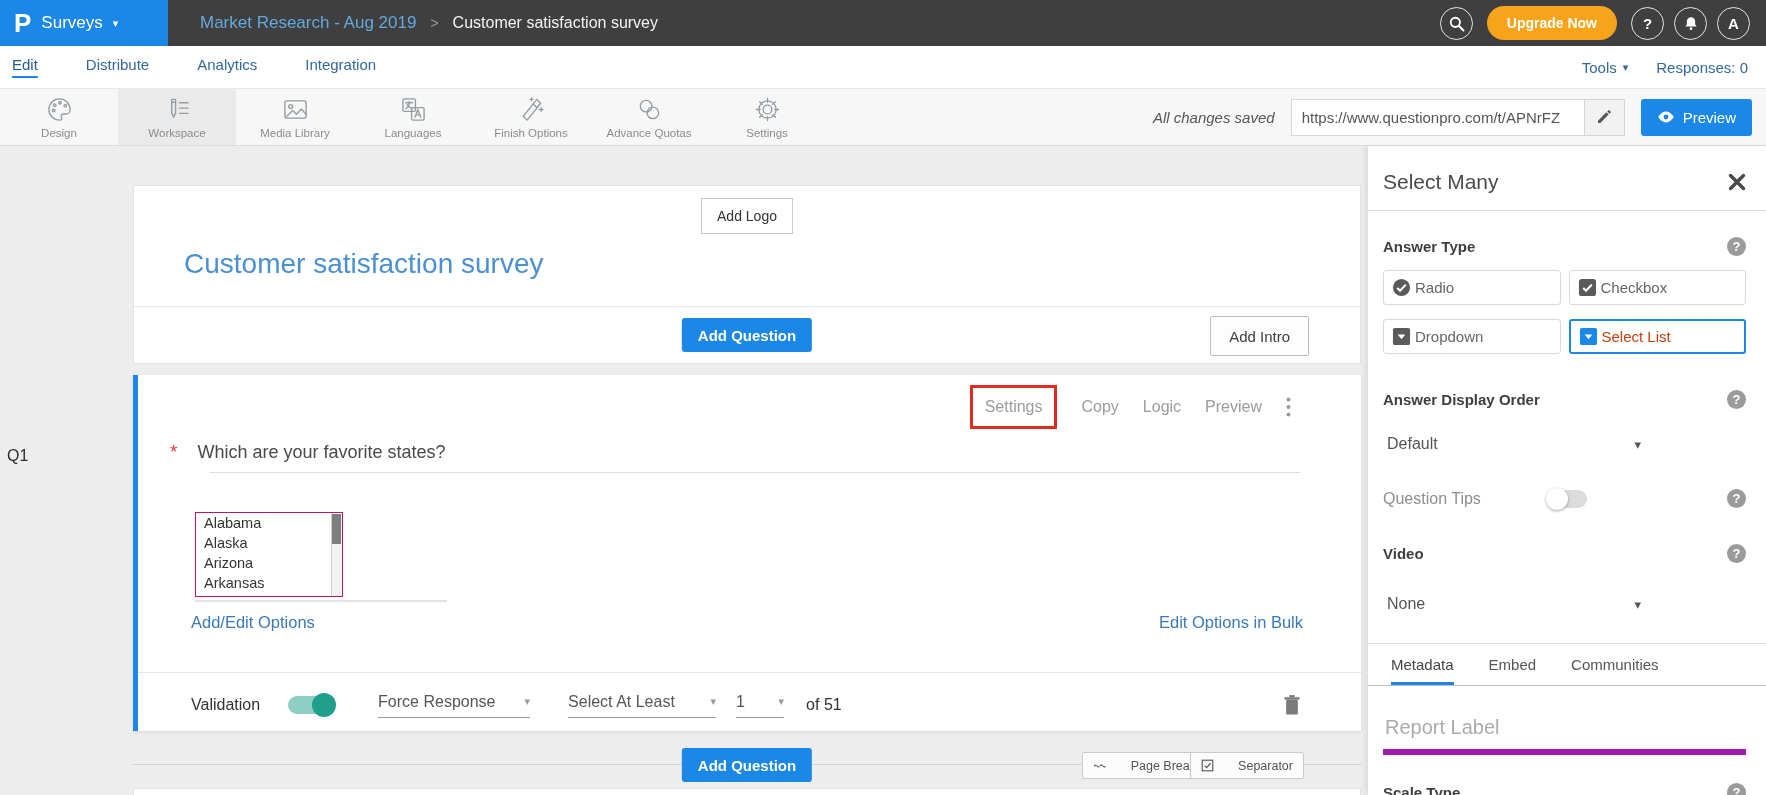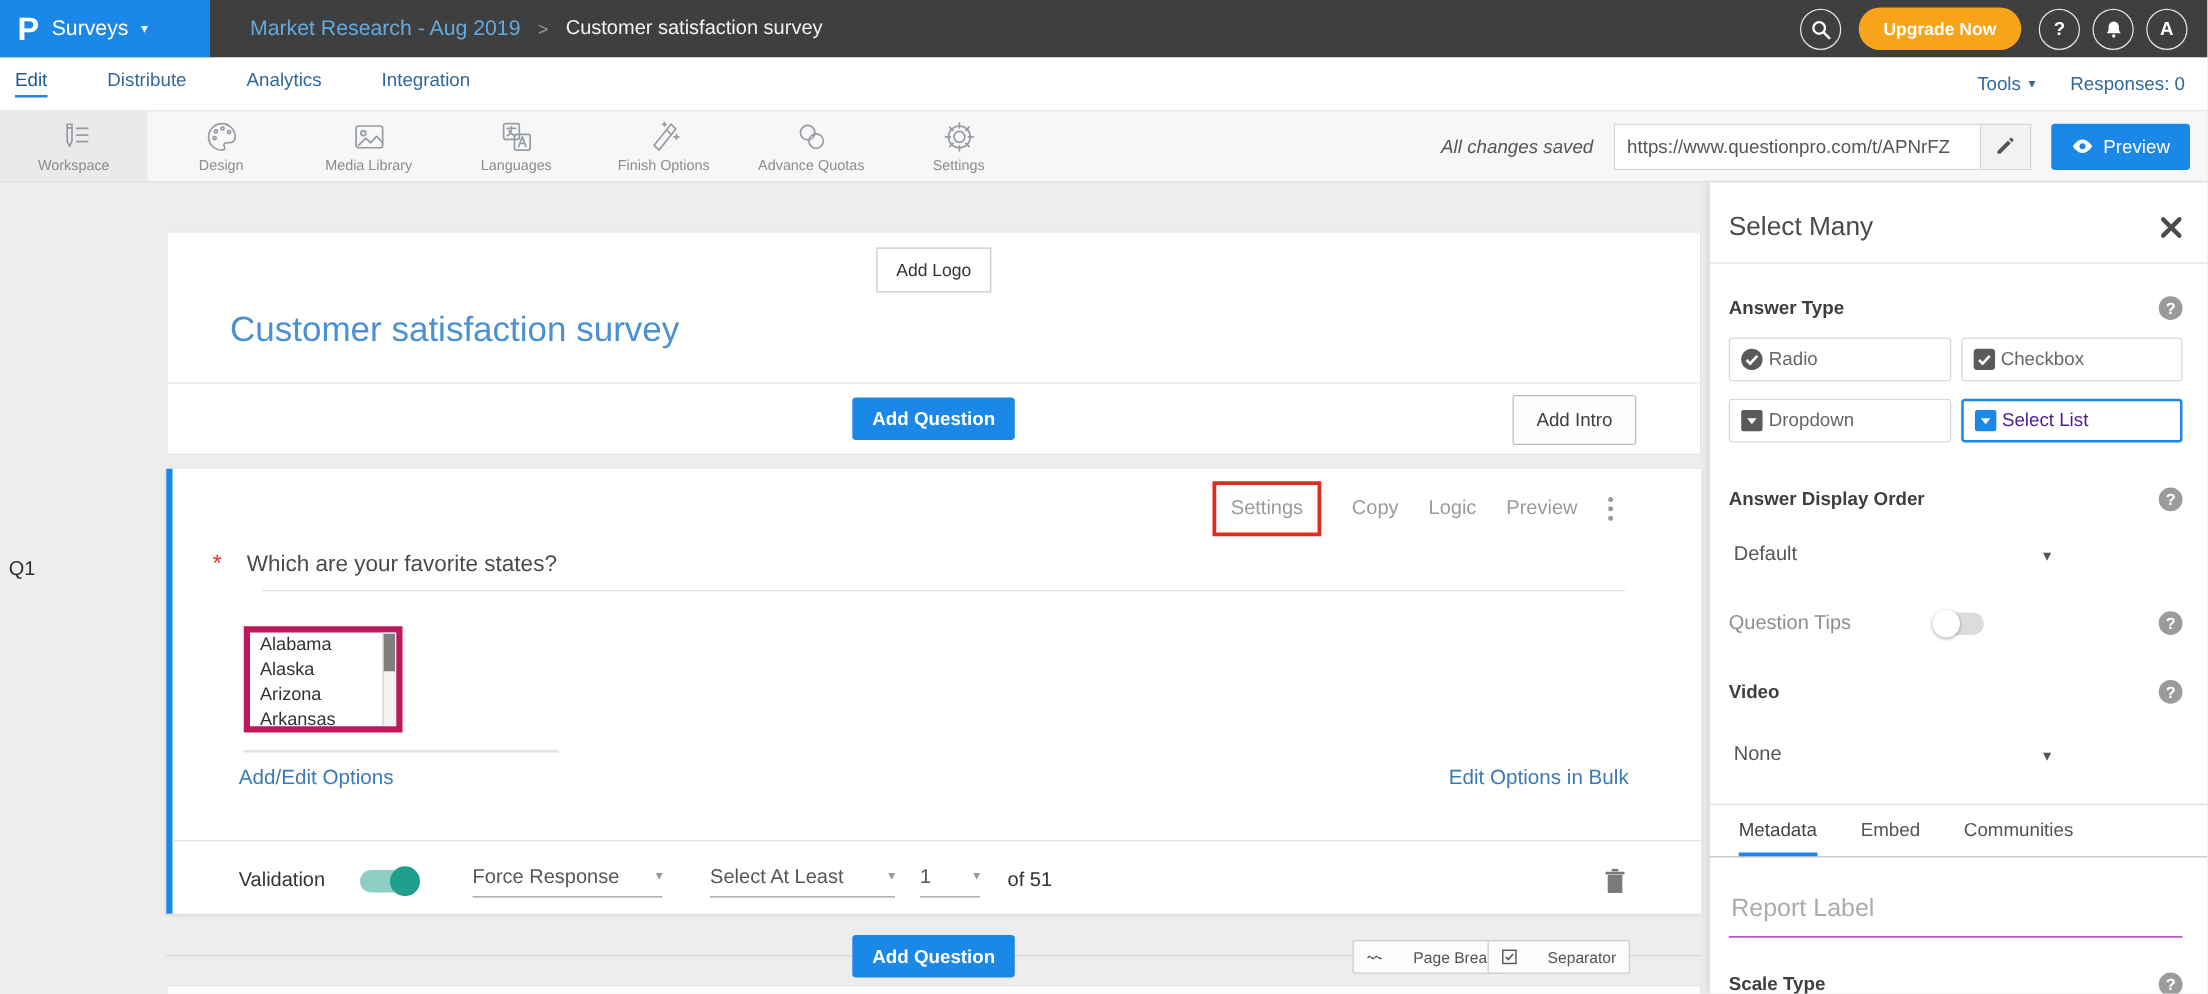--- a/index.html
+++ b/index.html
@@ -61,21 +61,21 @@
   
   .question-card { position:relative; height:356px; margin-top:11px; background:#fff; border-left:5px solid #1B87E6; box-shadow:0 1px 3px rgba(0,0,0,0.10); }
   .actions-row { position:absolute; top:10px; right:70px; display:flex; align-items:center; gap:24px; color:#9B9B9B; font-size:16px; }
   .action-item { cursor:pointer; }
   .settings-annotation { border:3px solid #E12B1E; padding:10px 12px; }
   .dots-menu { cursor:pointer; }
   .q-row { position:absolute; top:66px; left:32px; display:flex; gap:20px; align-items:baseline; }
   .req-star { color:#E53935; font-size:19px; }
   .q-text { color:#4A4A4A; font-size:18px; }
   .q-underline { position:absolute; top:97px; left:72px; right:61px; border-top:1px solid #DDDDDD; }
-  .listbox { position:absolute; top:126px; left:57px; width:127px; height:85px; border:5px solid #be185d; background:#fff; overflow:hidden; cursor:pointer; }
+  .listbox { position:absolute; top:137px; left:57px; width:148px; height:85px; border:1px solid #be185d; background:#fff; overflow:hidden; cursor:pointer; }
   .listbox-opt { font-size:14.5px; color:#333; line-height:20px; padding:0 8px; white-space:nowrap; }
   .listbox-scrollbar { position:absolute; top:0; right:0; bottom:0; width:11px; background:#F2F2F2; border-left:1px solid #CFCFCF; }
   .listbox-thumb { position:absolute; top:1px; right:1px; width:9px; height:30px; background:#7E7E7E; }
   .listbox-underline { position:absolute; top:225px; left:57px; width:252px; border-top:2px solid #E3E3E3; }
   .link-blue { color:#3B79B8; font-size:16.5px; cursor:pointer; }
   .addedit-link { position:absolute; top:238px; left:53px; }
   .bulk-link { position:absolute; top:238px; right:58px; }
   .validation-divider { position:absolute; top:297px; left:0; right:0; border-top:1px solid #E5E5E5; }
   .validation-row { position:absolute; top:310px; left:53px; right:60px; height:40px; display:flex; align-items:center; }
   .validation-label { font-size:16px; color:#333; }
@@ -102,34 +102,34 @@
   .right-panel { position:absolute; left:1368px; top:146px; width:398px; height:649px; background:#fff; box-shadow:-3px 0 5px rgba(0,0,0,0.07); padding:24px 20px 0 15px; overflow:hidden; }
   .panel-title-row { display:flex; align-items:center; justify-content:space-between; }
   .panel-title { font-size:21px; color:#4A4A4A; }
   .close-x { cursor:pointer; }
   .panel-hr { border:none; border-top:1px solid #E0E0E0; margin:16px -20px 0 -15px; }
   .label-row { display:flex; align-items:center; justify-content:space-between; margin-top:26px; }
   .panel-label { font-size:15px; font-weight:bold; color:#3E3E3E; }
   .help-circle { width:19px; height:19px; border-radius:50%; background:#9B9B9B; color:#fff; font-size:13px; font-weight:bold; display:flex; align-items:center; justify-content:center; cursor:pointer; }
   .answer-grid { display:grid; grid-template-columns:1fr 1fr; gap:14px 8px; margin-top:14px; }
   .atype-btn { height:35px; border:1px solid #D9D9D9; border-radius:3px; background:#fff; display:flex; align-items:center; gap:4px; padding-left:8px; font-size:15px; color:#666; cursor:pointer; font-family:inherit; }
-  .atype-btn.selected { border:2px solid #1B87E6; color:#4c1d95; }
+  .atype-btn.selected { border:2px solid #1B87E6; color:#c2410c; }
   .select-row { display:flex; align-items:center; justify-content:space-between; width:258px; margin-top:26px; padding-left:4px; font-size:16px; color:#555; cursor:pointer; }
   .select-row .caret { color:#555; font-size:13px; }
   .tips-row { display:flex; align-items:center; margin-top:36px; }
   .tips-label { font-size:16px; color:#8E8E8E; width:164px; }
   .toggle-off { position:relative; width:40px; height:18px; background:#DCDCDC; border-radius:9px; cursor:pointer; }
   .toggle-off .knob { position:absolute; left:-1px; top:-2px; width:22px; height:22px; border-radius:50%; background:#fff; box-shadow:0 1px 3px rgba(0,0,0,0.35); }
   .tips-row .help-circle { margin-left:auto; }
   .tabs-divider { border:none; border-top:1px solid #E0E0E0; margin:30px -20px 0 -15px; }
   .tabs-row { display:flex; gap:35px; padding-left:8px; margin-top:12px; font-size:15px; color:#555; }
   .panel-tab { padding-bottom:9px; cursor:pointer; }
   .panel-tab.active { border-bottom:3px solid #1B87E6; color:#444; }
   .tabs-shadow { height:1px; background:#BFBFBF; margin:0 -20px 0 -15px; box-shadow:0 3px 4px -1px rgba(0,0,0,0.25); }
-  .report-label-input { width:100%; border:none; border-bottom:1px solid #a21caf; outline:none; font-size:20px; color:#555; padding:0 0 10px 2px; margin-top:30px; background:transparent; font-family:inherit; }
+  .report-label-input { width:100%; border:none; border-bottom:6px solid #a21caf; outline:none; font-size:20px; color:#555; padding:0 0 10px 2px; margin-top:30px; background:transparent; font-family:inherit; }
   .report-label-input::placeholder { color:#ABABAB; }
   .scale-row { margin-top:28px; }
 </style>
 </head>
 <body>
 
 <div class="topbar">
   <div class="logo-area">
     <span class="logo-p">P</span>
     <span class="app-menu">Surveys</span>
@@ -173,43 +173,43 @@
   <div class="subnav-right">
     <span class="tools-link">
       <span>Tools</span>
       <span class="caret">▾</span>
     </span>
     <span>Responses: 0</span>
   </div>
 </div>
 
 <div class="toolbar">
+  <div class="tool-item">
+    <span class="tool-icon">
+      <svg viewBox="0 0 28 28">
+          <path d="M14 3a11 11 0 1 0 0 22c2.2 0 3-1.6 2-3.1-1-1.6.2-3.2 2.2-3.2h2.6A4.2 4.2 0 0 0 25 14.5 11 11 0 0 0 14 3z"></path>
+          <circle cx="9" cy="9.5" r="1.3"></circle>
+          <circle cx="14.5" cy="7" r="1.3"></circle>
+          <circle cx="20" cy="10" r="1.3"></circle>
+          <circle cx="8" cy="15" r="1.3"></circle>
+        </svg>
+    </span>
+    <span class="tool-label">Design</span>
+  </div>
   <div class="tool-item active">
     <span class="tool-icon">
       <svg viewBox="0 0 28 28">
           <path d="M8 3.5v14l2 4.5 2-4.5v-14z"></path>
           <line x1="8" y1="6.5" x2="12" y2="6.5"></line>
           <line x1="16" y1="7" x2="25" y2="7"></line>
           <line x1="16" y1="12.5" x2="25" y2="12.5"></line>
           <line x1="16" y1="18" x2="25" y2="18"></line>
         </svg>
     </span>
     <span class="tool-label">Workspace</span>
-  </div>
-  <div class="tool-item">
-    <span class="tool-icon">
-      <svg viewBox="0 0 28 28">
-          <path d="M14 3a11 11 0 1 0 0 22c2.2 0 3-1.6 2-3.1-1-1.6.2-3.2 2.2-3.2h2.6A4.2 4.2 0 0 0 25 14.5 11 11 0 0 0 14 3z"></path>
-          <circle cx="9" cy="9.5" r="1.3"></circle>
-          <circle cx="14.5" cy="7" r="1.3"></circle>
-          <circle cx="20" cy="10" r="1.3"></circle>
-          <circle cx="8" cy="15" r="1.3"></circle>
-        </svg>
-    </span>
-    <span class="tool-label">Design</span>
   </div>
   <div class="tool-item">
     <span class="tool-icon">
       <svg viewBox="0 0 28 28">
           <rect x="3" y="5" width="22" height="18" rx="2"></rect>
           <circle cx="9" cy="11" r="2"></circle>
           <path d="M5 21l6-6 4 4 5-5.5 5 5.5"></path>
         </svg>
     </span>
     <span class="tool-label">Media Library</span>

